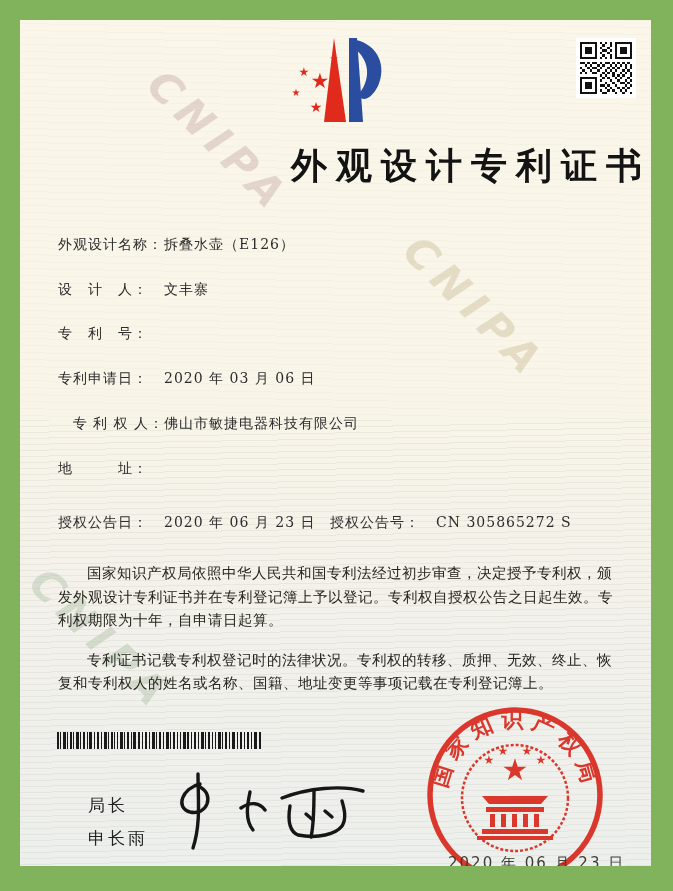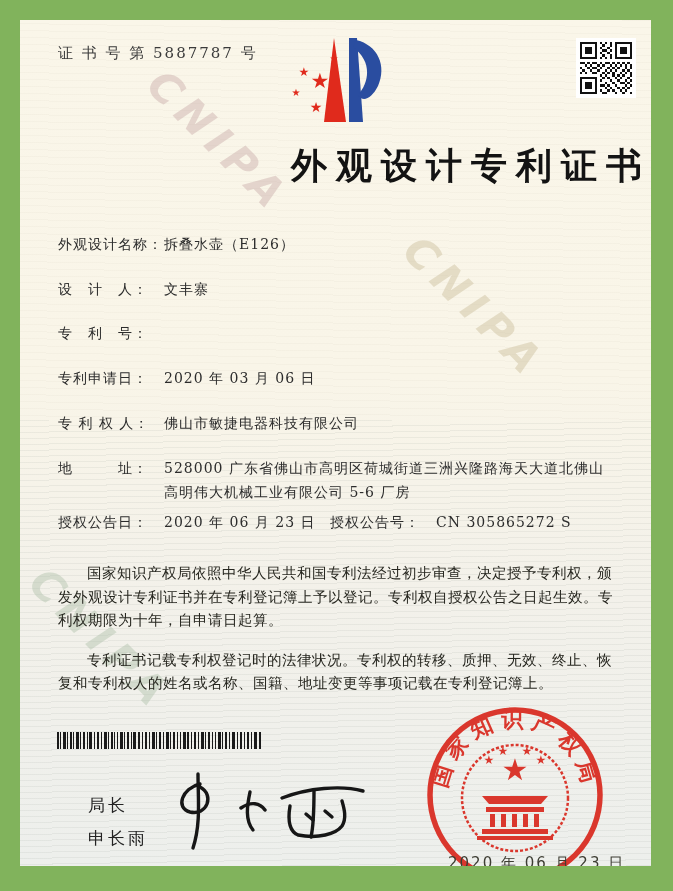--- a/index.html
+++ b/index.html
@@ -33,21 +33,21 @@
   .certno{position:absolute;left:38px;top:24px;font-size:15px;letter-spacing:2px;color:#3a3a3a;}
   .qr{position:absolute;left:556px;top:18px;width:60px;height:60px;}
   .logo{position:absolute;left:266px;top:10px;width:110px;height:116px;}
   .logo svg{position:absolute;left:0;top:0;}
   .page-title{
     position:absolute;left:0;right:0;top:122px;text-align:right;
     font-size:36px;font-weight:700;letter-spacing:9px;color:#131313;
   }
   .row{position:absolute;left:38px;display:flex;font-size:14px;color:#2c2c2c;letter-spacing:1px;line-height:24px;}
   .lbl{width:106px;flex:0 0 auto;white-space:nowrap;}
-  .r1{top:212px;} .r2{top:257px;} .r3{top:301px;} .r4{top:346px;} .r5{top:391px;}
+  .r1{top:212px;} .r2{top:257px;} .r3{top:301px;} .r4{top:346px;} .r5{top:391px;text-align:right;}
   .r6{top:436px;} .r6 .val{width:452px;}
   .r7{top:490px;} .r7 .val-a{width:166px;}
   .paras{position:absolute;left:38px;top:526px;width:556px;font-size:14.5px;line-height:23.5px;color:#26261f;letter-spacing:0.5px;}
   .paras p{margin:16px 0 3px 0;text-indent:2em;}
   .barcode{position:absolute;left:37px;top:712px;width:205px;height:17px;}
   .duty{position:absolute;left:68px;top:774px;font-size:17px;font-family:"DejaVu Sans","Liberation Sans",sans-serif;color:#232323;letter-spacing:3px;}
   .dname{position:absolute;left:68px;top:807px;font-size:17px;font-family:Liberation Serif, serif;color:#232323;letter-spacing:3px;text-align:center;}
   .signature{position:absolute;left:142px;top:748px;z-index:3;}
   .seal{position:absolute;left:400px;top:680px;z-index:4;opacity:0.93;}
   .seal-date{
@@ -60,21 +60,20 @@
 <body>
 
 <div class="cert">
   <div class="waves-top"></div>
   <div class="waves-low"></div>
 
   <div class="wm wm1">CNIPA</div>
   <div class="wm wm2">CNIPA</div>
   <div class="wm wm3">CNIPA</div>
 
-  <div class="certno">证 书 号 第 5887787 号</div>
 
   <div class="qr">
     <svg width="60" height="60" viewBox="-1.5 -1.5 24 24" shape-rendering="crispEdges">
       <rect x="-1.5" y="-1.5" width="24" height="24" fill="#fff"></rect>
       <g fill="#111">
         <rect x="0" y="0" width="7" height="7"></rect>
           <rect x="14" y="0" width="7" height="7"></rect>
           <rect x="0" y="14" width="7" height="7"></rect>
       </g>
       <g fill="#fff">
@@ -122,21 +121,20 @@
   <div class="row r4">
     <span class="lbl">专利申请日：</span>
     <span class="val">2020 年 03 月 06 日</span>
   </div>
   <div class="row r5">
     <span class="lbl">专 利 权 人：</span>
     <span class="val">佛山市敏捷电器科技有限公司</span>
   </div>
   <div class="row r6">
     <span class="lbl">地　　　址：</span>
-    <span class="val">528000 广东省佛山市高明区荷城街道三洲兴隆路海天大道北佛山高明伟大机械工业有限公司 5-6 厂房</span>
   </div>
   <div class="row r7">
     <span class="lbl">授权公告日：</span>
     <span class="val val-a">2020 年 06 月 23 日</span>
     <span class="lbl">授权公告号：</span>
     <span class="val">CN 305865272 S</span>
   </div>
 
   <div class="paras">
     <p>国家知识产权局依照中华人民共和国专利法经过初步审查，决定授予专利权，颁发外观设计专利证书并在专利登记簿上予以登记。专利权自授权公告之日起生效。专利权期限为十年，自申请日起算。</p>

